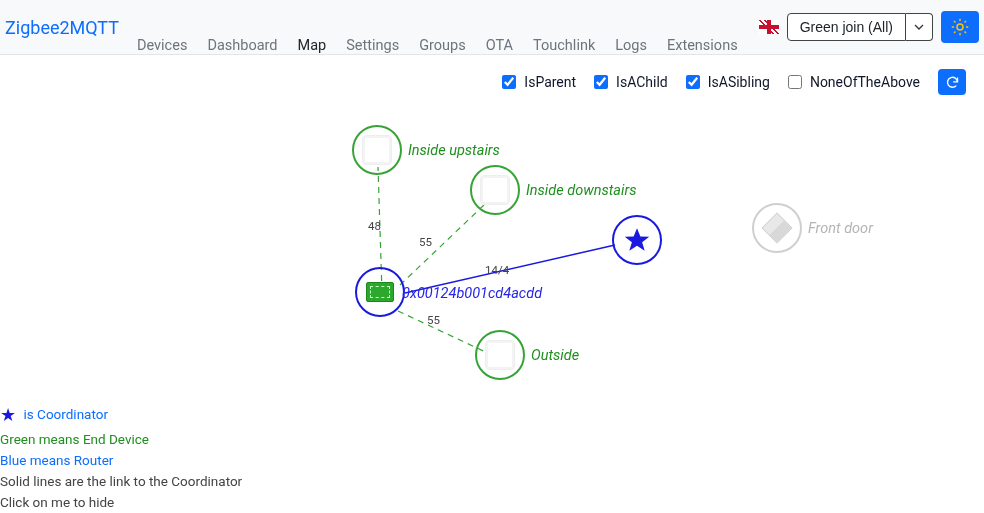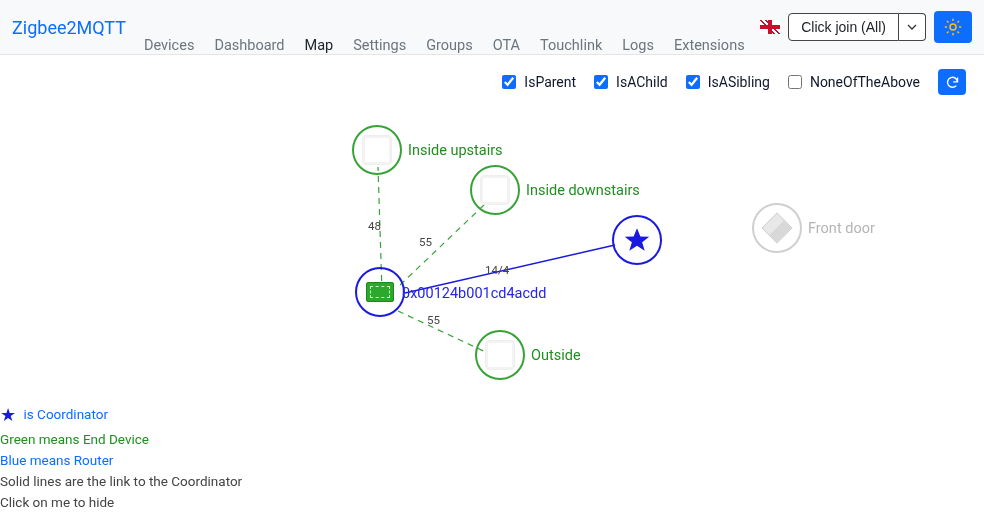--- a/index.html
+++ b/index.html
@@ -12,21 +12,21 @@
     height: 513px;
     overflow: hidden;
     position: relative;
   }
   .navbar {
     background: #f8f9fa;
     border-bottom: 1px solid #e5e5e5;
     height: 55px;
     display: flex;
     align-items: center;
-    padding: 0 12px;
+    padding: 0 5px;
     gap: 4px;
   }
   .brand {
     color: #0d6efd;
     font-weight: 400;
     font-size: 18px;
     margin-right: 6px;
     cursor: pointer;
   }
   .nav-item {
@@ -122,20 +122,21 @@
   .device-chip::before{content:"";position:absolute;inset:3px;border:1px dashed #c6ffc6;}
   .device-door {
     width:22px;height:22px;transform:rotate(45deg);
     background:linear-gradient(90deg,#e8e8e8 50%,#d8d8d8 50%);
     border:1px solid #ccc;
   }
   .node-label {
     position:absolute;
     font-size:14.5px;
     white-space:nowrap;
+    font-style:italic;
   }
   .lbl-green{color:#1f8f1f;}
   .lbl-blue{color:#2424e8;}
   .lbl-gray{color:#b4b4b4;}
   svg.links { position:absolute; left:0; top:0; width:100%; height:100%; pointer-events:none; }
   .link-dash { stroke:#37a337; stroke-width:1.2; stroke-dasharray:6 5; fill:none; }
   .link-solid{ stroke:#1a1adf; stroke-width:1.5; fill:none; }
   .link-num { position:absolute; font-size:11.5px; color:#444; }
   .legend {
     position:absolute;
@@ -160,21 +161,21 @@
   <span class="nav-item">Settings</span>
   <span class="nav-item">Groups</span>
   <span class="nav-item">OTA</span>
   <span class="nav-item">Touchlink</span>
   <span class="nav-item">Logs</span>
   <span class="nav-item">Extensions</span>
 
   <div class="nav-right">
     <div class="flag"></div>
     <div class="permit-group">
-      <button class="permit-btn">Click join (All)</button>
+      <button class="permit-btn">Green join (All)</button>
       <button class="permit-caret">
         <svg viewBox="0 0 10 10">
             <path d="M1 3 L5 7 L9 3" stroke="#333" stroke-width="1.3" fill="none"></path>
           </svg>
       </button>
     </div>
     <button class="gear-btn">
       <svg width="18" height="18" viewBox="0 0 24 24">
         <circle cx="12" cy="12" r="4" fill="none" stroke="#ffc107" stroke-width="2"></circle>
         <g stroke="#ffc107" stroke-width="2">

